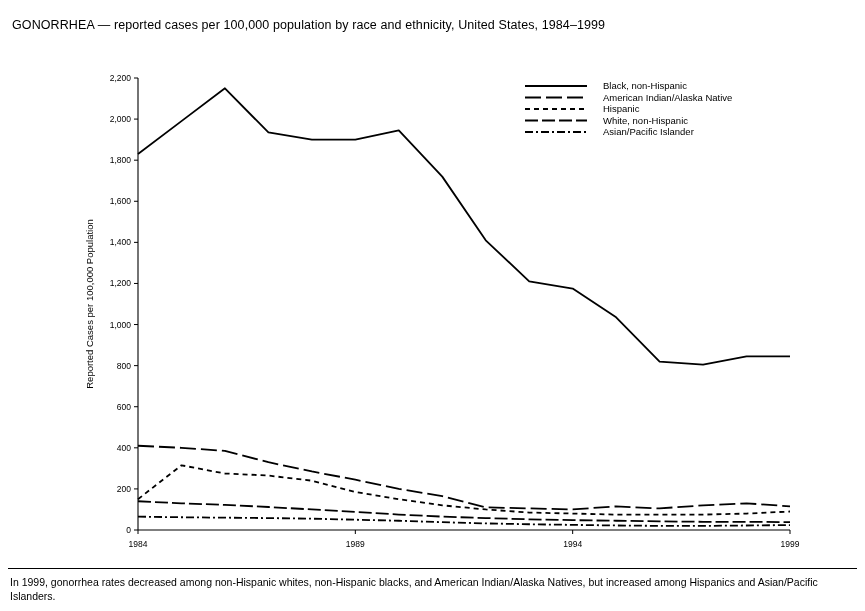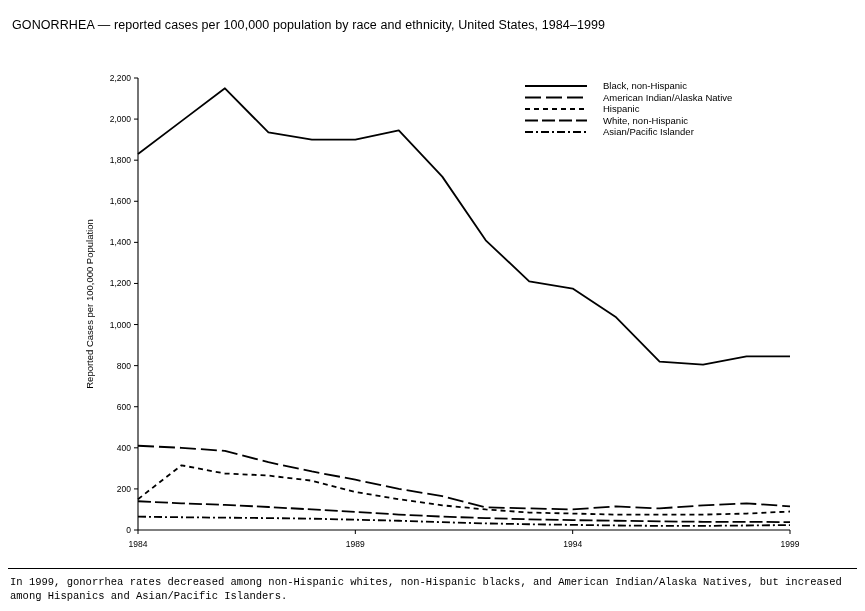--- a/index.html
+++ b/index.html
@@ -86,21 +86,20 @@
     height: 0;
     border-top: 1.5px solid #000000;
   }
   #footnote {
     position: absolute;
     left: 10px;
     top: 575px;
     width: 855px;
     font-size: 10.5px;
     line-height: 1.35;
-    font-family: Liberation Mono, monospace;
   }
 </style>
 </head>
 <body>
 
 <div id="page-title">GONORRHEA — reported cases per 100,000 population by race and ethnicity, United States, 1984–1999</div>
 
 <div id="chart-area">
   <svg id="plot-svg" width="865" height="510" viewBox="0 0 865 510">
 

